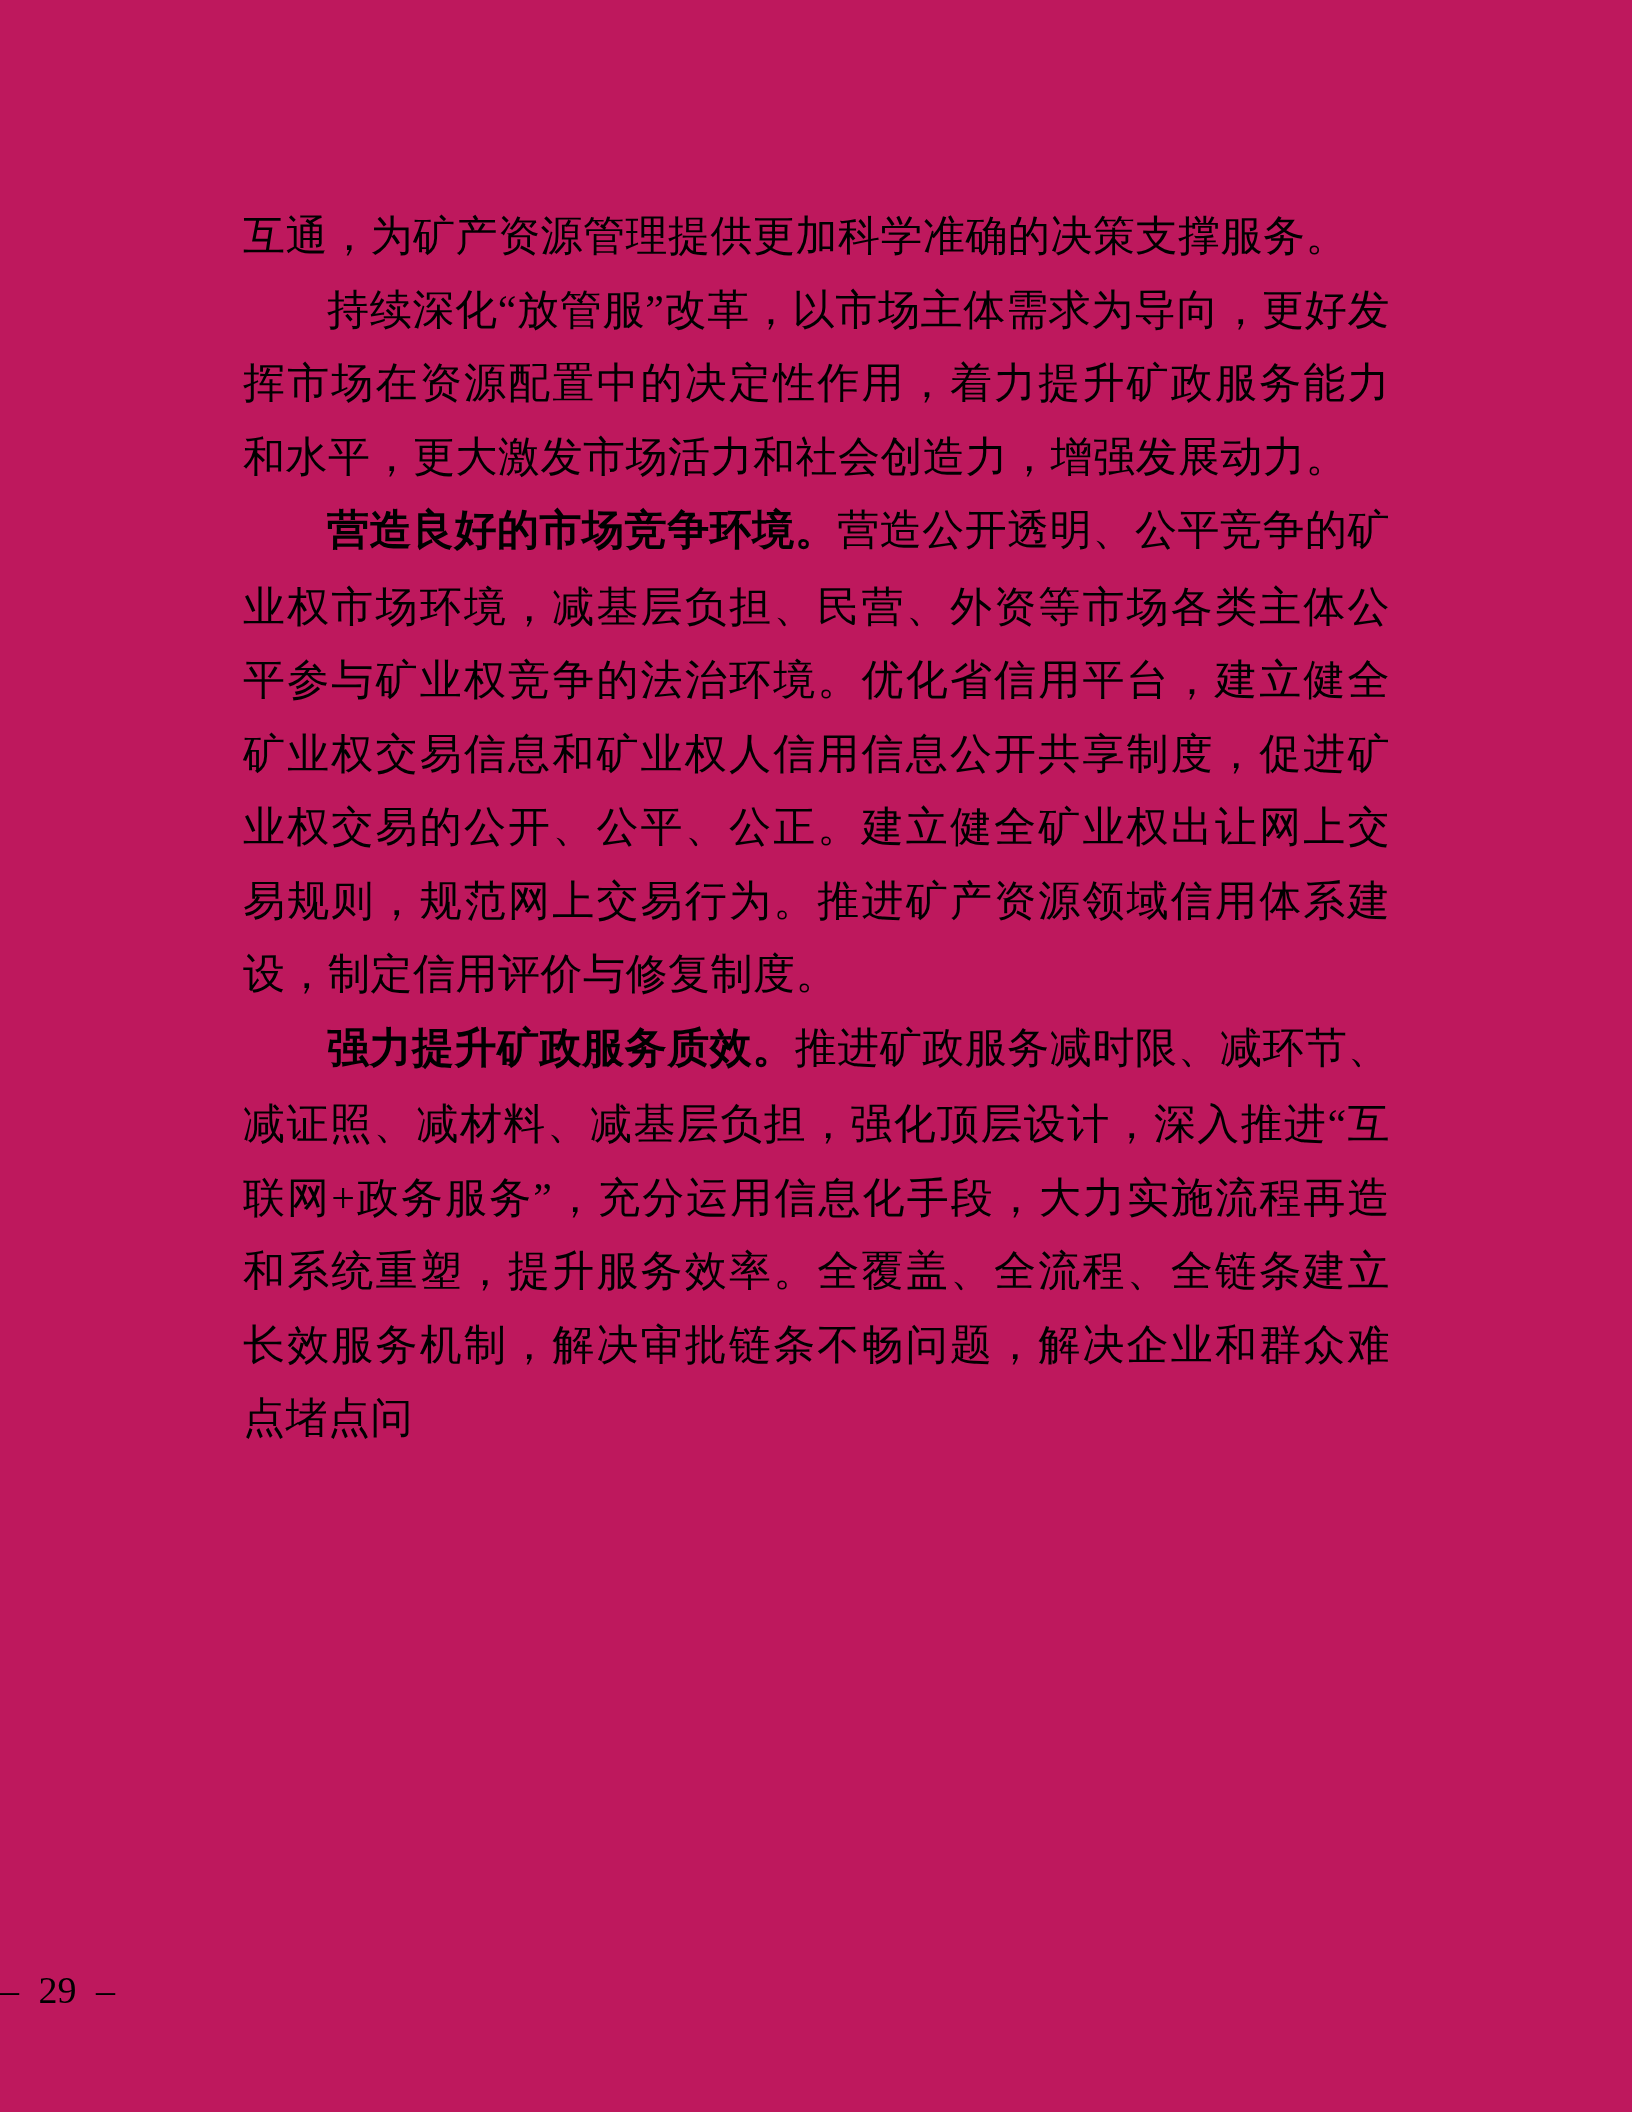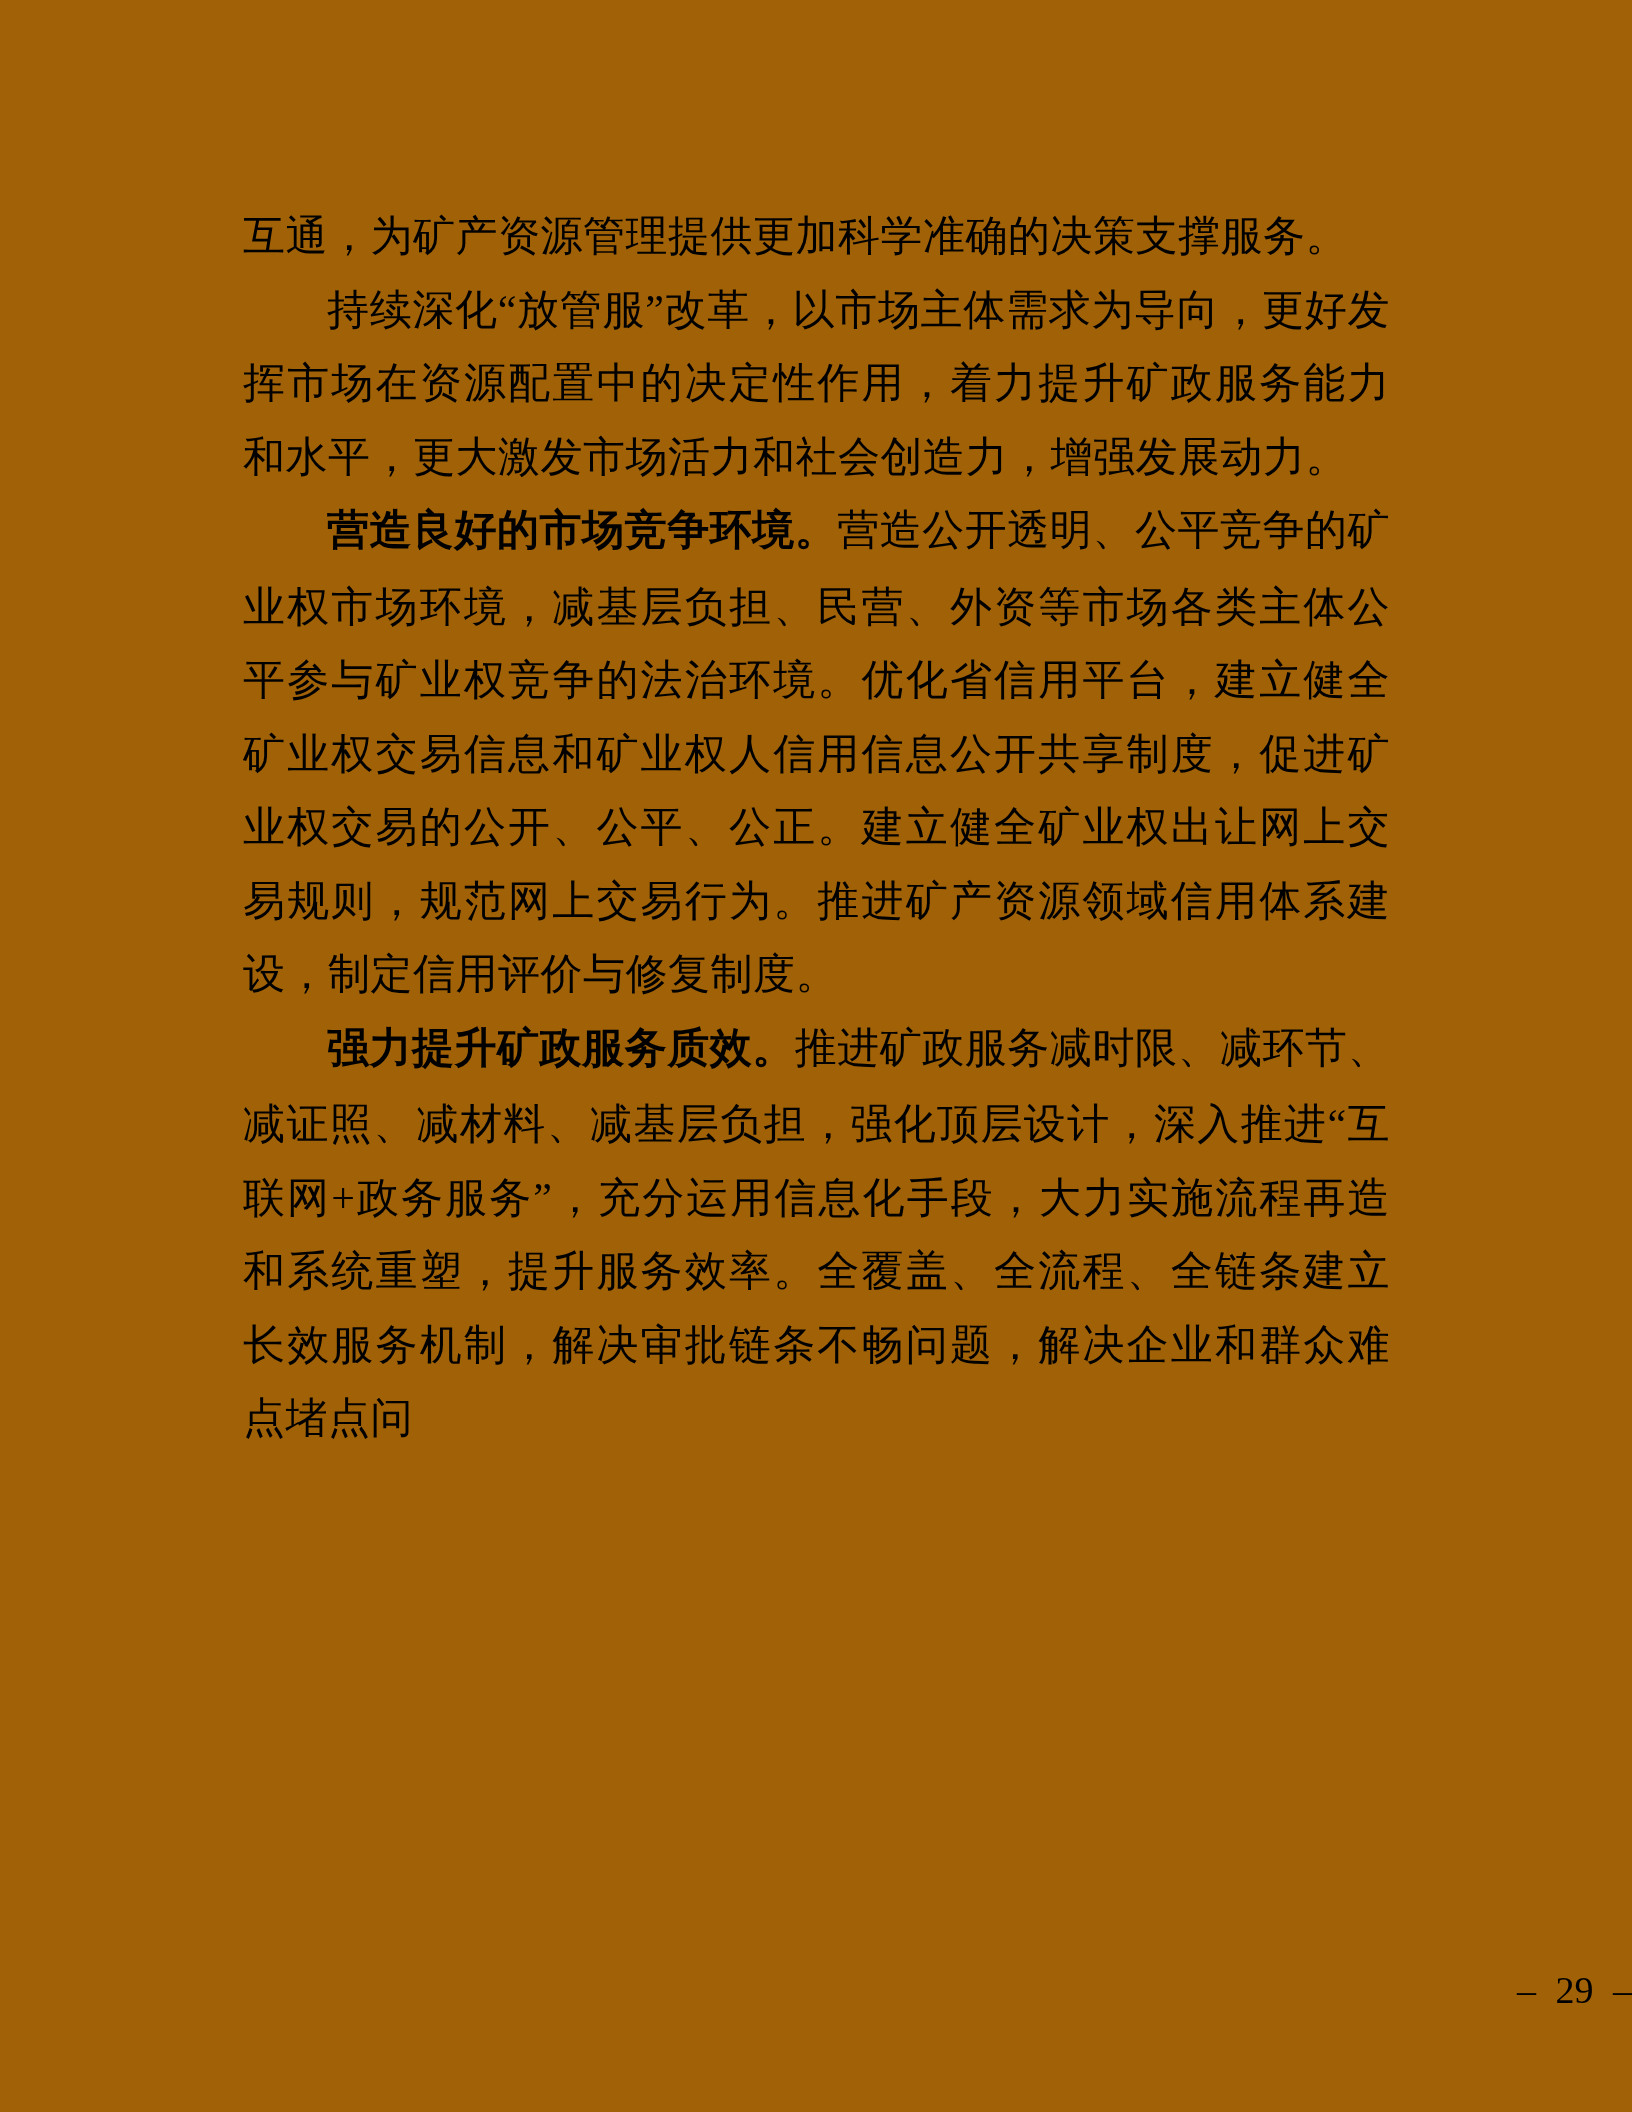--- a/index.html
+++ b/index.html
@@ -4,21 +4,21 @@
 <style>
   html, body {
     margin: 0;
     padding: 0;
     background: #ffffff;
   }
   .page {
     position: relative;
     width: 1632px;
     height: 2112px;
-    background: #a16207;
+    background: #be185d;
     color: #000000;
     font-family: "Liberation Serif", serif;
     overflow: hidden;
   }
   .content {
     position: absolute;
     left: 243px;
     top: 200px;
     width: 1147px;
     font-size: 42px;
@@ -45,21 +45,21 @@
   }
   .lead {
     font-weight: 700;
     font-family: Liberation Mono, monospace;
   }
   .page-footer {
     position: absolute;
     left: 0;
     right: 0;
     top: 1968px;
-    text-align: right;
+    text-align: left;
     font-size: 38px;
     word-spacing: 10px;
     color: #000000;
   }
 </style>
 </head>
 <body>
 
 <div class="page">
   <div class="content">

